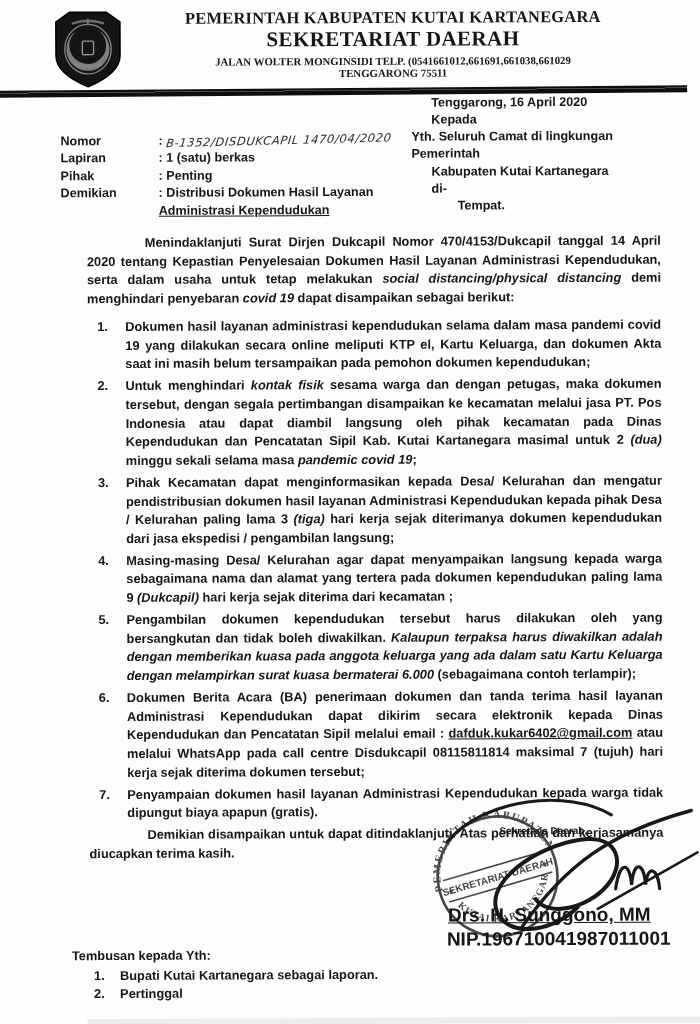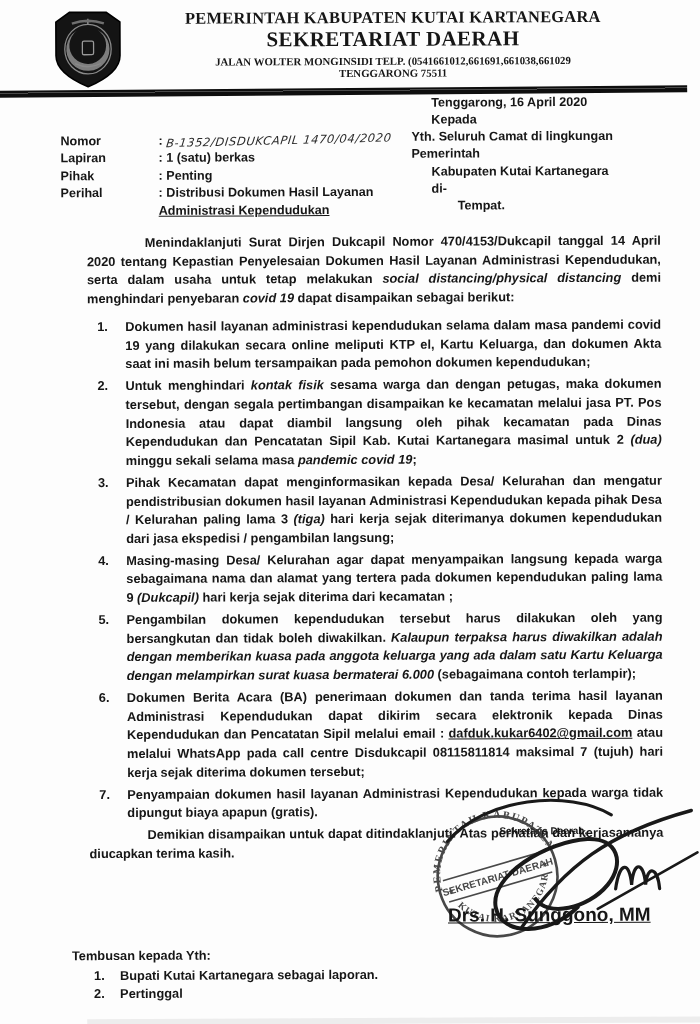--- a/index.html
+++ b/index.html
@@ -106,21 +106,21 @@
       </div>
       <div class="meta-row">
         <span class="meta-label">Lapiran</span>
         <span class="meta-val">: 1 (satu) berkas</span>
       </div>
       <div class="meta-row">
         <span class="meta-label">Pihak</span>
         <span class="meta-val">: Penting</span>
       </div>
       <div class="meta-row">
-        <span class="meta-label">Perihal</span>
+        <span class="meta-label">Demikian</span>
         <span class="meta-val">: Distribusi Dokumen Hasil Layanan</span>
       </div>
       <div class="perihal2 u">Administrasi Kependudukan</div>
     </div>
 
     <div class="body-text">
       <p class="para" style="margin:0"><span>Menindaklanjuti Surat Dirjen Dukcapil Nomor 470/4153/Dukcapil tanggal 14 April 2020 tentang Kepastian Penyelesaian Dokumen Hasil Layanan Administrasi Kependudukan, serta  dalam usaha untuk tetap melakukan </span><span class="i">social distancing/physical distancing</span><span> demi menghindari penyebaran </span><span class="i">covid 19</span><span> dapat disampaikan sebagai berikut:</span></p>
       <ol class="items">
         <li><span>Dokumen hasil layanan administrasi kependudukan selama dalam masa pandemi covid 19 yang dilakukan secara online meliputi KTP el, Kartu Keluarga, dan dokumen Akta saat ini masih belum tersampaikan pada pemohon dokumen kependudukan;</span></li>
         <li><span>Untuk menghindari </span><span class="i">kontak fisik</span><span> sesama warga dan dengan petugas, maka dokumen tersebut, dengan segala pertimbangan disampaikan ke kecamatan melalui jasa PT. Pos Indonesia atau dapat diambil langsung oleh pihak kecamatan pada Dinas Kependudukan dan Pencatatan Sipil Kab. Kutai Kartanegara masimal untuk 2 </span><span class="i">(dua)</span><span> minggu sekali selama masa </span><span class="i">pandemic covid 19</span><span>;</span></li>
@@ -163,20 +163,21 @@
           <path d="M148 118 C120 146 72 148 66 118 C60 86 118 52 158 50 C188 49 196 74 178 96 C158 120 118 128 106 110" stroke-width="4"></path>
           <path d="M92 138 C136 76 180 44 262 22" stroke-width="3.4"></path>
           <path d="M168 120 L268 64" stroke-width="2.6"></path>
           <path d="M186 100 C190 72 200 72 202 96 C204 72 214 72 216 96 C218 76 228 78 230 100" stroke-width="3.2"></path>
         </g>
       </svg>
     </div>
 
     <div class="sig-name-block">
       <div class="sig-name">Drs. H. Sunggono, MM</div>
+      <div>NIP.196710041987011001</div>
     </div>
 
     <div class="tembusan">
       <div>Tembusan kepada Yth:</div>
       <ol class="cc">
         <li>Bupati Kutai Kartanegara sebagai laporan.</li>
         <li>Pertinggal</li>
       </ol>
     </div>
 

